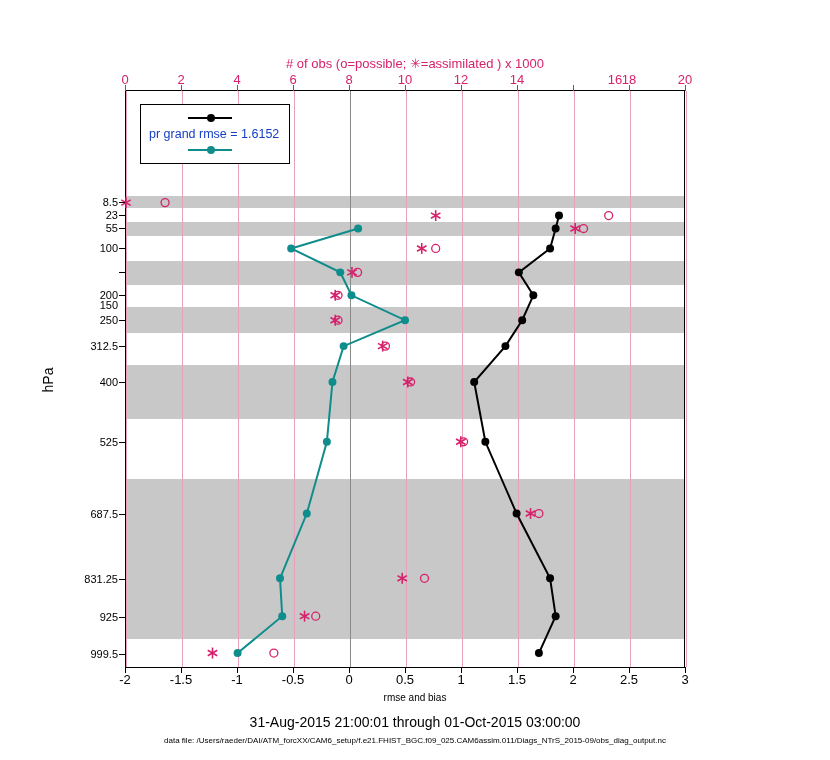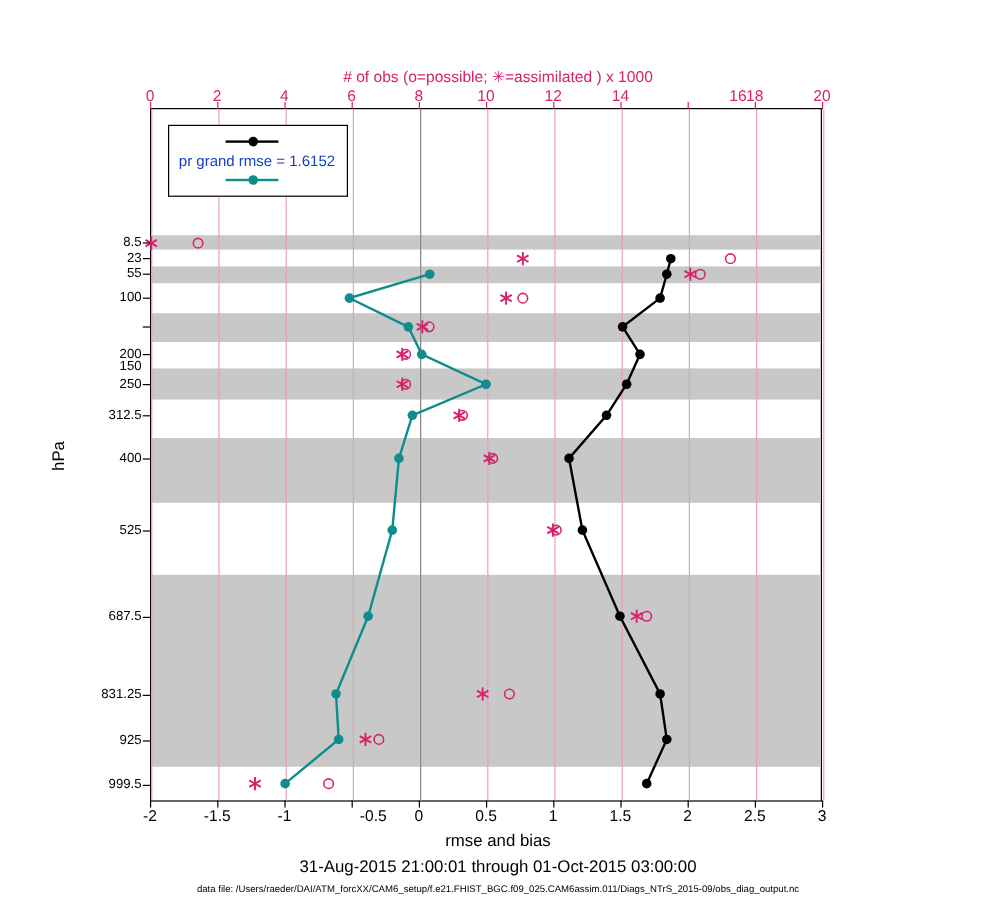--- a/index.html
+++ b/index.html
@@ -137,21 +137,21 @@
     color: #000;
     transform: rotate(-90deg) translate(-50%, 0);
     transform-origin: left top;
     white-space: nowrap;
   }
   .xlabel {
     position: absolute;
     left: 0; top: 692px;
     width: 830px;
     text-align: center;
-    font-size: 14px;
+    font-size: 10px;
     color: #000;
   }
   .subtitle {
     position: absolute;
     left: 0; top: 714px;
     width: 830px;
     text-align: center;
     font-size: 14px;
     color: #000;
   }
@@ -366,21 +366,21 @@
         </span>
       </div>
     </div>
 
 <div class="tick-bottom" style="left: 125px;">-2</div>
     <div class="tickmark-b" style="left: 125px;"></div>
     <div class="tick-bottom" style="left: 181px;">-1.5</div>
     <div class="tickmark-b" style="left: 181px;"></div>
     <div class="tick-bottom" style="left: 237px;">-1</div>
     <div class="tickmark-b" style="left: 237px;"></div>
-    <div class="tick-bottom" style="left: 311px;">-0.5</div>
+    <div class="tick-bottom" style="left: 293px;">-0.5</div>
     <div class="tickmark-b" style="left: 293px;"></div>
     <div class="tick-bottom" style="left: 349px;">0</div>
     <div class="tickmark-b" style="left: 349px;"></div>
     <div class="tick-bottom" style="left: 405px; text-align: center;">0.5</div>
     <div class="tickmark-b" style="left: 405px;"></div>
     <div class="tick-bottom" style="left: 461px;">1</div>
     <div class="tickmark-b" style="left: 461px;"></div>
     <div class="tick-bottom" style="left: 517px;">1.5</div>
     <div class="tickmark-b" style="left: 517px;"></div>
     <div class="tick-bottom" style="left: 573px;">2</div>

